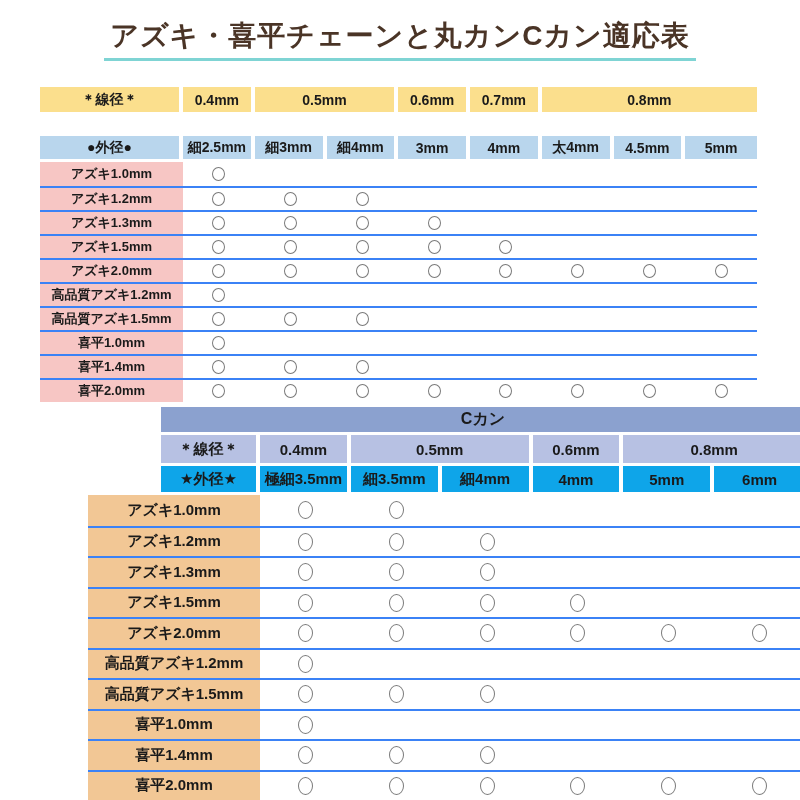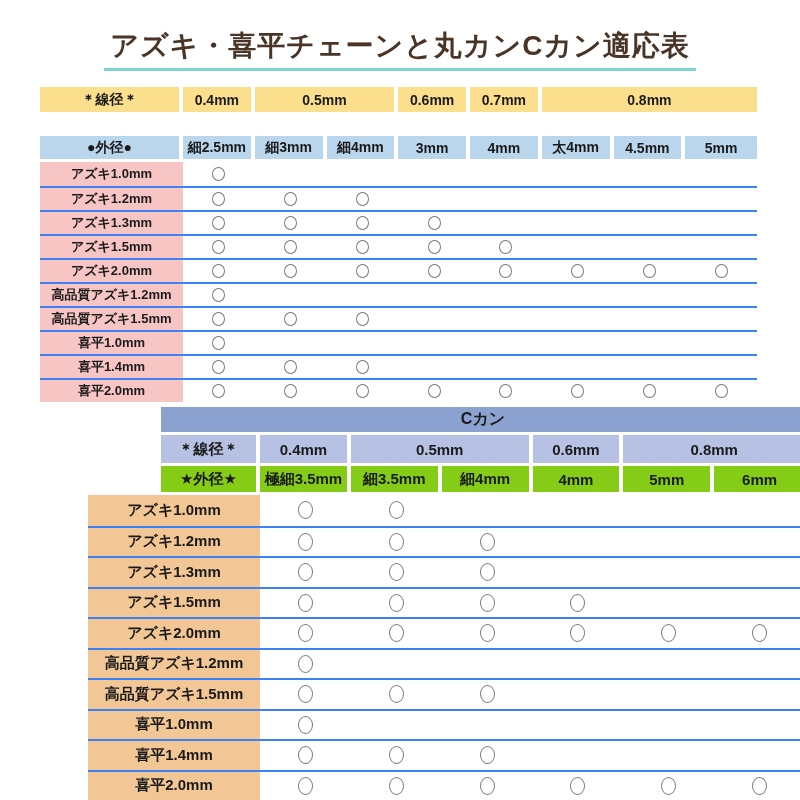--- a/index.html
+++ b/index.html
@@ -5,21 +5,21 @@
   html,body{margin:0;padding:0;}
   body{
     width:800px;height:800px;position:relative;overflow:hidden;
     background:#ffffff;
     font-family:"Liberation Sans","DejaVu Sans",sans-serif;
     font-weight:bold;color:#1a1a1a;
   }
   
   .title-wrap{position:absolute;top:12px;left:0;width:800px;text-align:center;}
   .page-title{
-    display:inline-block;margin:14px;font-size:28px;font-weight:bold;
+    display:inline-block;margin:4px;font-size:28px;font-weight:bold;
     color:#4a3426;letter-spacing:1px;
     border-bottom:3px solid #7fd4d4;padding:4px 6px 6px 6px;line-height:1.15;
   }
   
   .tbl{position:absolute;left:40px;width:717px;}
   .bar{display:flex;align-items:center;justify-content:center;font-size:16px;}
   .hgrid{display:grid;border-radius:9px;}
   .hcell{
     box-sizing:border-box;display:flex;align-items:center;justify-content:center;
     border-right:4px solid #ffffff;white-space:nowrap;
@@ -49,21 +49,21 @@
   #table-marukan .brow{grid-template-columns:143px repeat(8,1fr);height:24px;}
   #table-marukan .blabel{background:#f7c6c4;font-size:13px;}
   #table-marukan .mark{width:11px;height:12px;border-width:1.5px;}
   
   #table-ckan{top:407px;padding-left:48px;}
   #table-ckan .bar{height:25px;background:#8ba1cf;margin-left:73px;width:644px;}
   #table-ckan .hgrid{grid-template-columns:99px repeat(6,1fr);margin-left:73px;width:644px;}
   #table-ckan .wire-row{margin-top:3px;}
   #table-ckan .wire-row .hcell{height:28px;background:#b7c1e3;font-size:15px;}
   #table-ckan .od-row{margin-top:3px;}
-  #table-ckan .od-row .hcell{height:26px;background:#84cc16;font-size:15px;}
+  #table-ckan .od-row .hcell{height:26px;background:#0ea5e9;font-size:15px;}
   #table-ckan .body{margin-top:3px;}
   #table-ckan .brow{grid-template-columns:172px repeat(6,1fr);height:30.5px;}
   #table-ckan .blabel{background:#f2c795;font-size:15px;}
   #table-ckan .mark{width:13px;height:16px;border-width:1.6px;}
 </style>
 </head>
 <body>
 
 <div class="title-wrap">
   <h1 class="page-title">アズキ・喜平チェーンと丸カンCカン適応表</h1>

